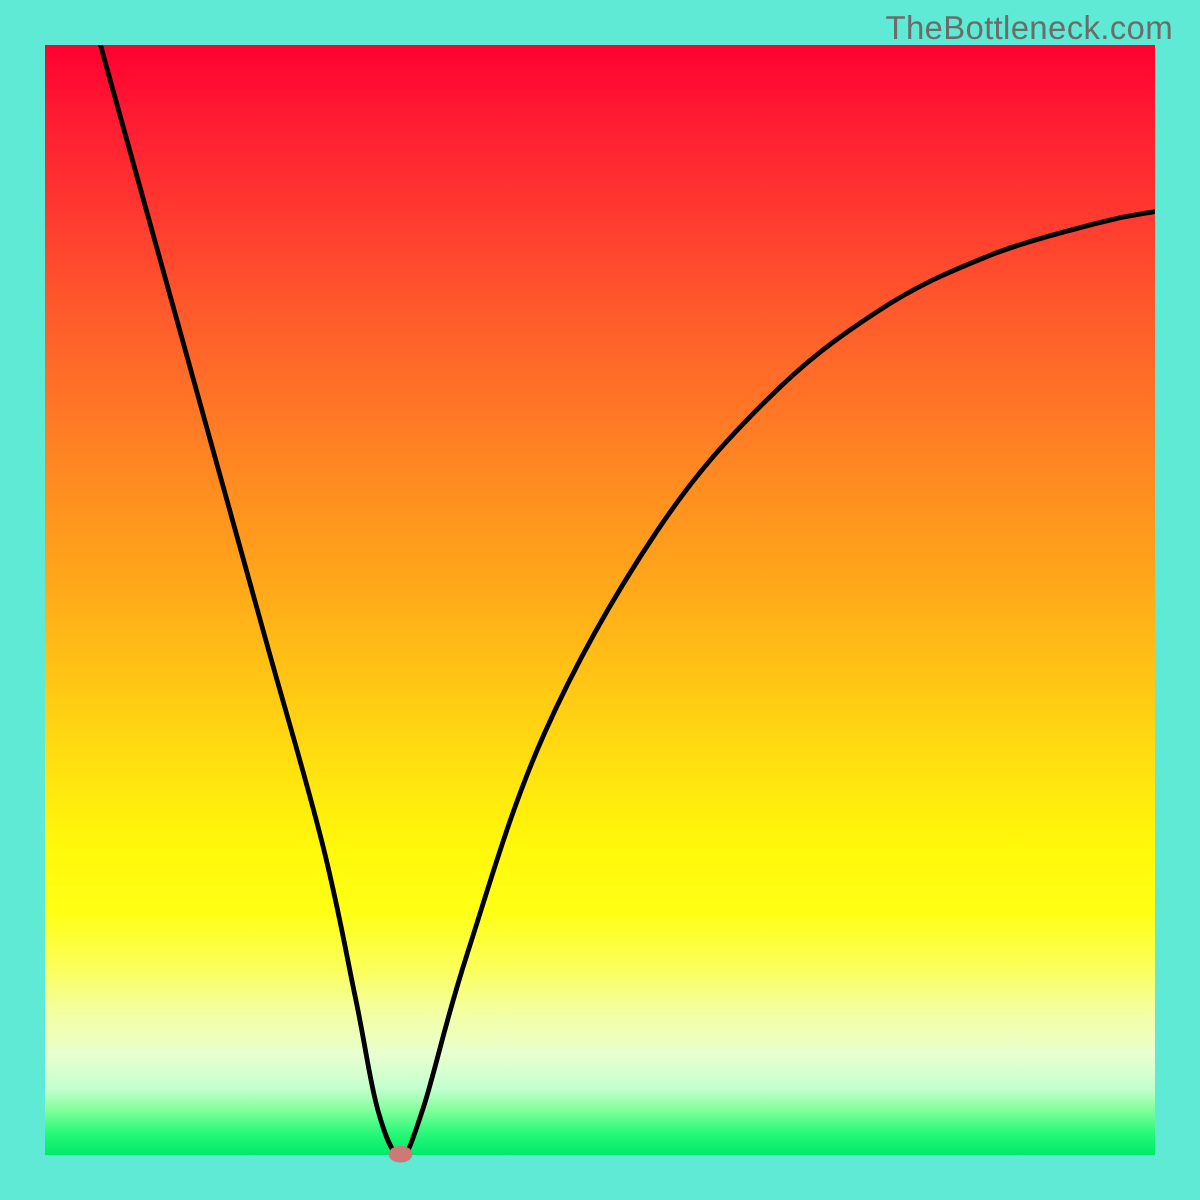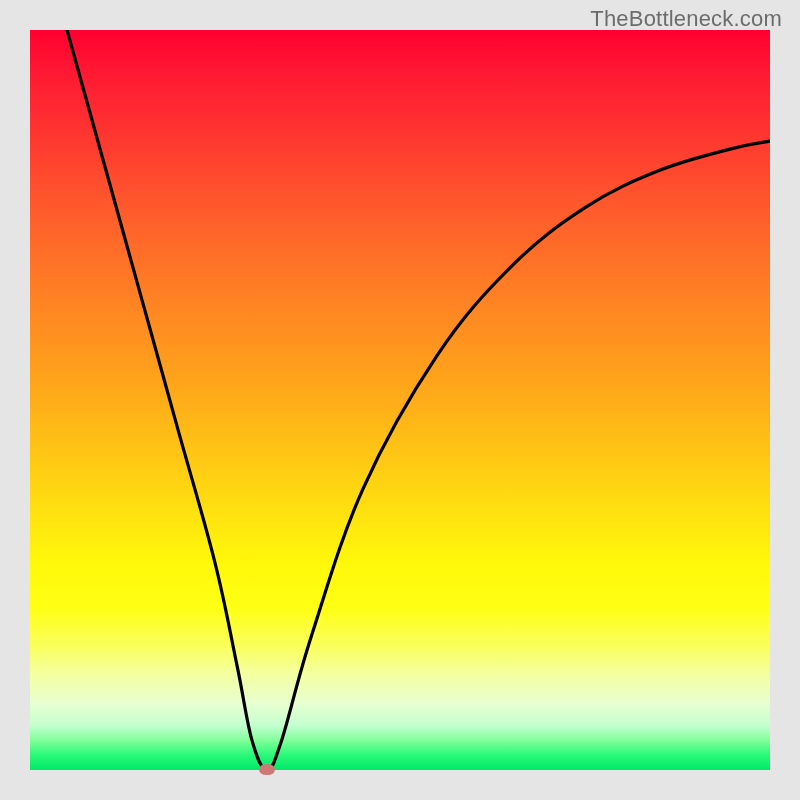--- a/index.html
+++ b/index.html
@@ -8,21 +8,21 @@
     width: 800px;
     height: 800px;
     background: #000;
     font-family: Arial, Helvetica, sans-serif;
     overflow: hidden;
   }
   .frame {
     position: relative;
     width: 800px;
     height: 800px;
-    background: #e5e5e5;
+    background: #5eead4;
   }
   .watermark {
     position: absolute;
     top: 6px;
     right: 18px;
     color: #6c6c6c;
     font-size: 22px;
     font-weight: 500;
     letter-spacing: 0.2px;
     z-index: 5;

